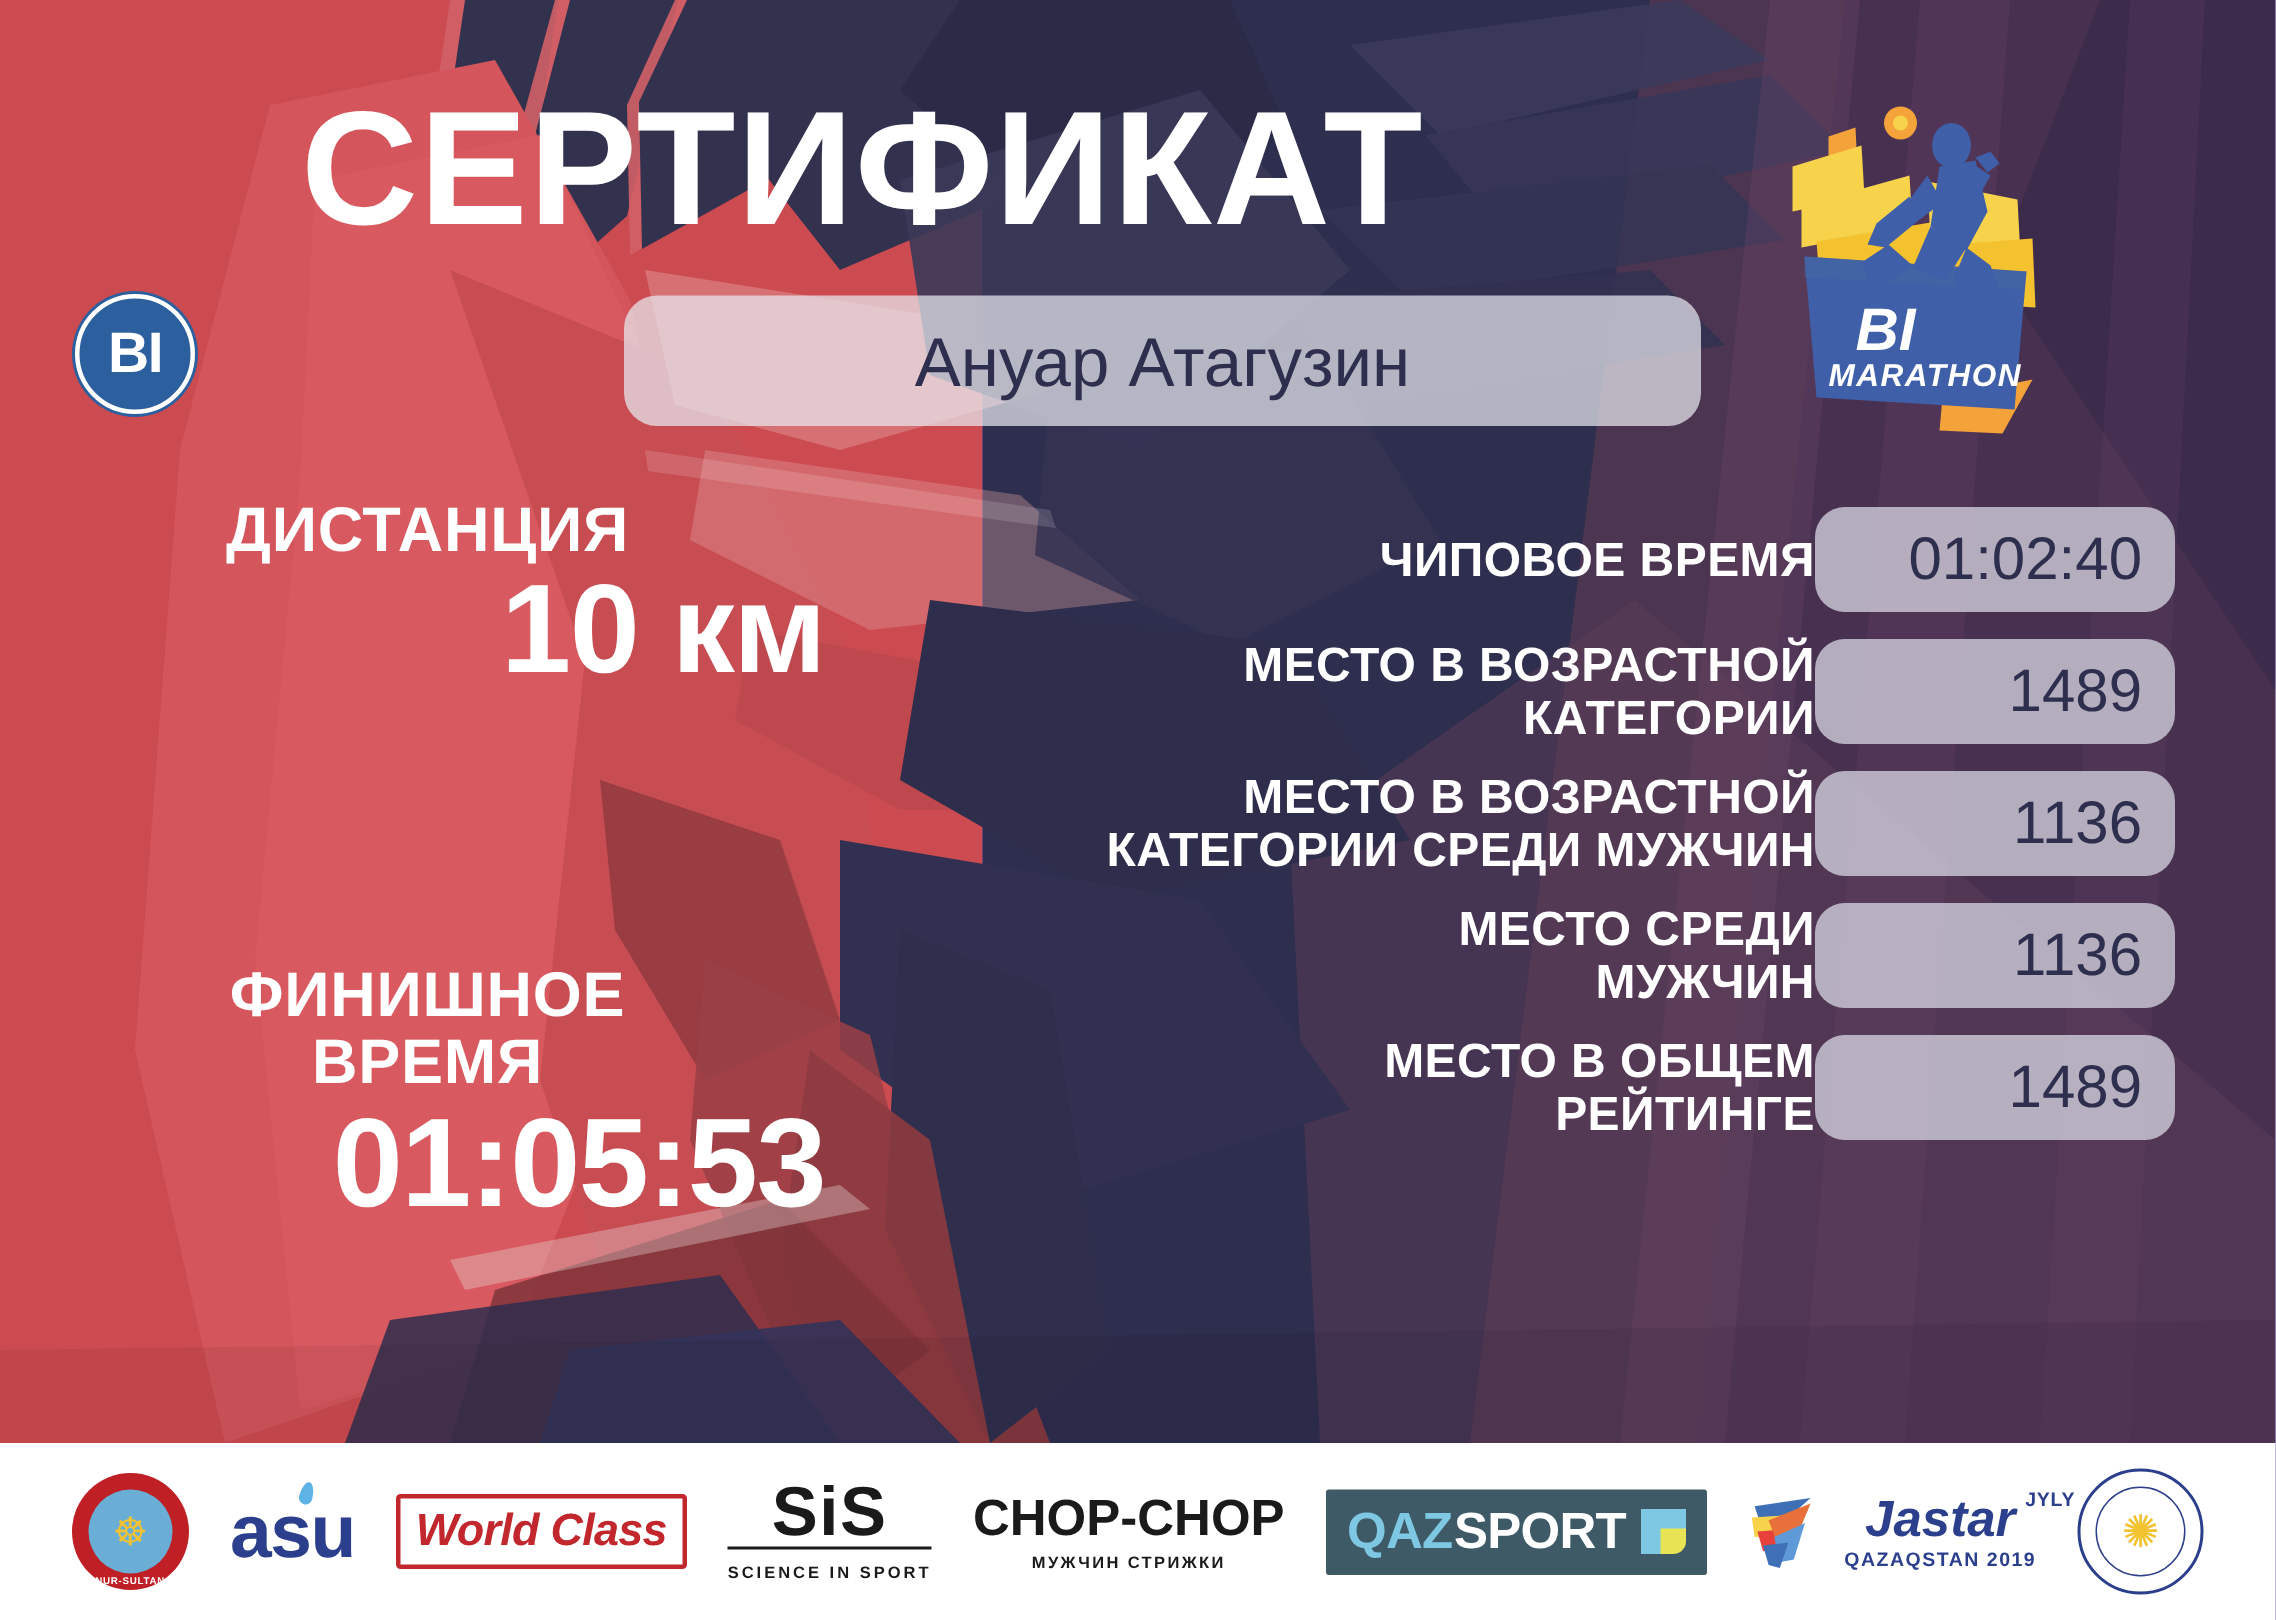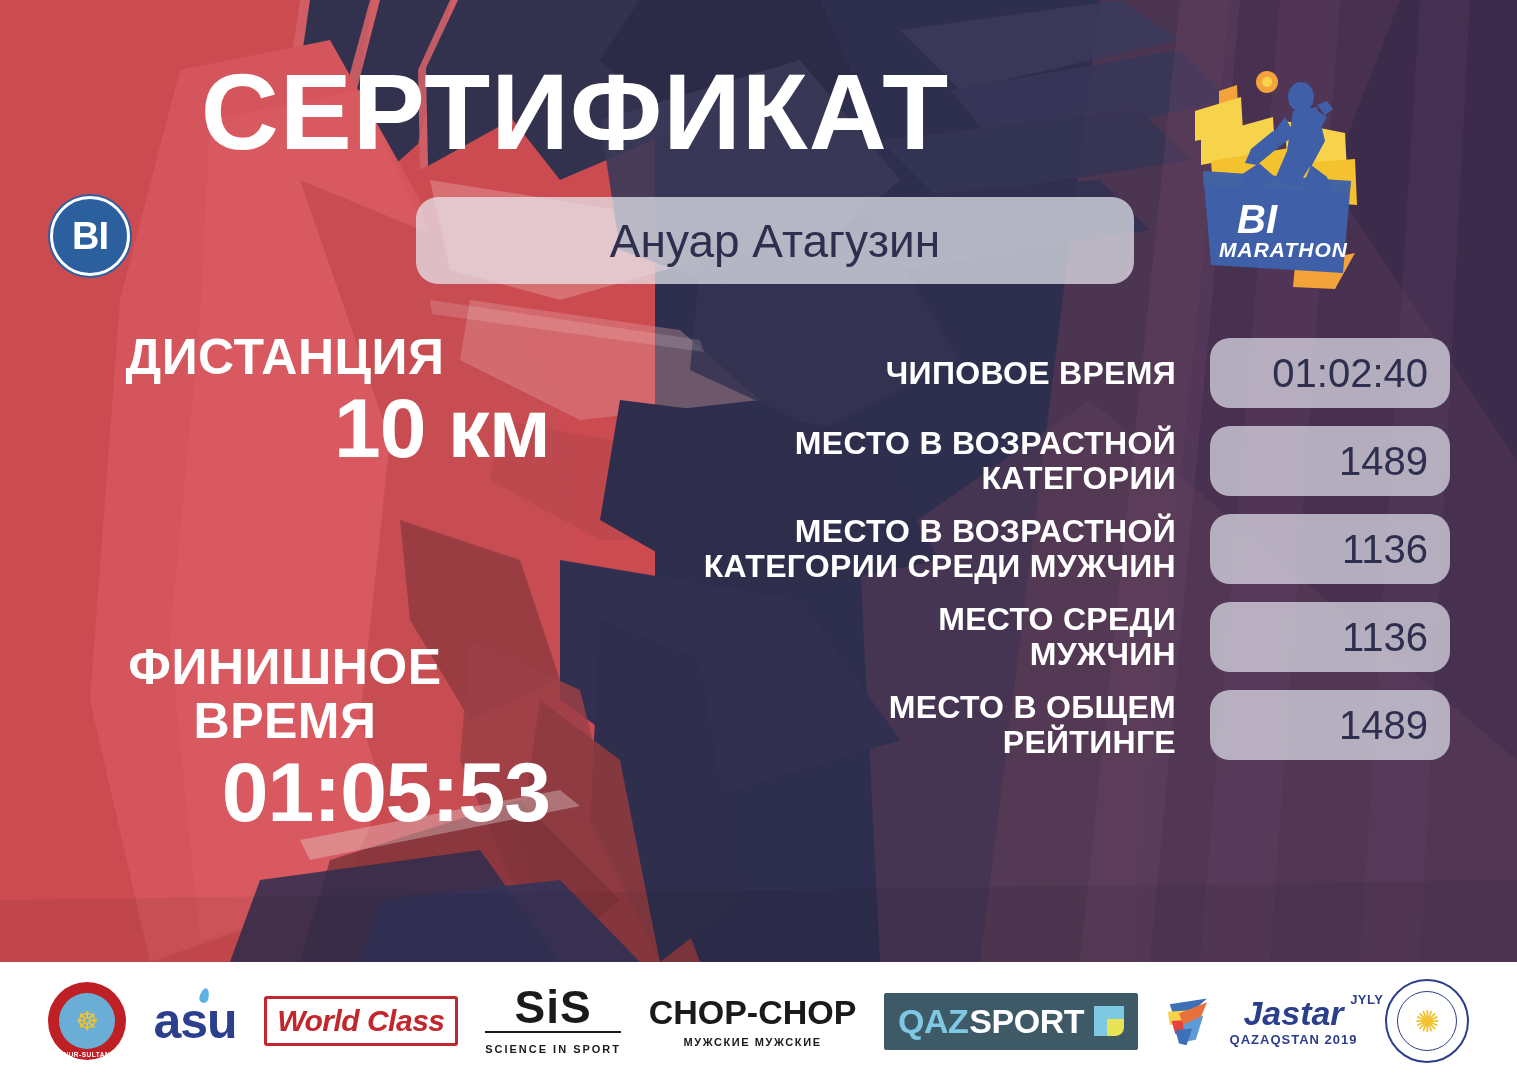--- a/index.html
+++ b/index.html
@@ -105,21 +105,21 @@
   
   .left-col {
     position: absolute;
     left: 20px;
     top: 330px;
     width: 530px;
     text-align: center;
     color: #ffffff;
   }
   .block-label {
-    font-size: 50px;
+    font-size: 42px;
     font-weight: bold;
     line-height: 1.08;
     letter-spacing: 0.5px;
   }
   .block-value {
     font-size: 84px;
     font-weight: bold;
     line-height: 1.05;
     letter-spacing: -1px;
     text-align: right;
@@ -148,21 +148,20 @@
     min-height: 70px;
   }
   .stat-label {
     flex: 1;
     text-align: right;
     color: #ffffff;
     font-size: 32px;
     font-weight: bold;
     line-height: 1.08;
     letter-spacing: 0.3px;
-    padding-right: 34px;
     white-space: pre-line;
   }
   .stat-pill {
     width: 240px;
     height: 70px;
     border-radius: 20px;
     background: rgba(225,227,236,0.70);
     display: flex;
     align-items: center;
     justify-content: flex-end;
@@ -475,21 +474,21 @@
     <div class="sponsor">
       <div class="sp-sis">
         <div class="main">SiS</div>
         <div class="sub">SCIENCE IN SPORT</div>
       </div>
     </div>
 
     <div class="sponsor">
       <div class="sp-chop">
         <div class="main">CHOP-CHOP</div>
-        <div class="sub">МУЖСКИЕ МУЖСКИЕ</div>
+        <div class="sub">МУЖЧИН СТРИЖКИ</div>
       </div>
     </div>
 
     <div class="sponsor">
       <div class="sp-qaz">
         <span class="t1">QAZ</span>
         <span class="t2">SPORT</span>
         <span class="mark"></span>
       </div>
     </div>

